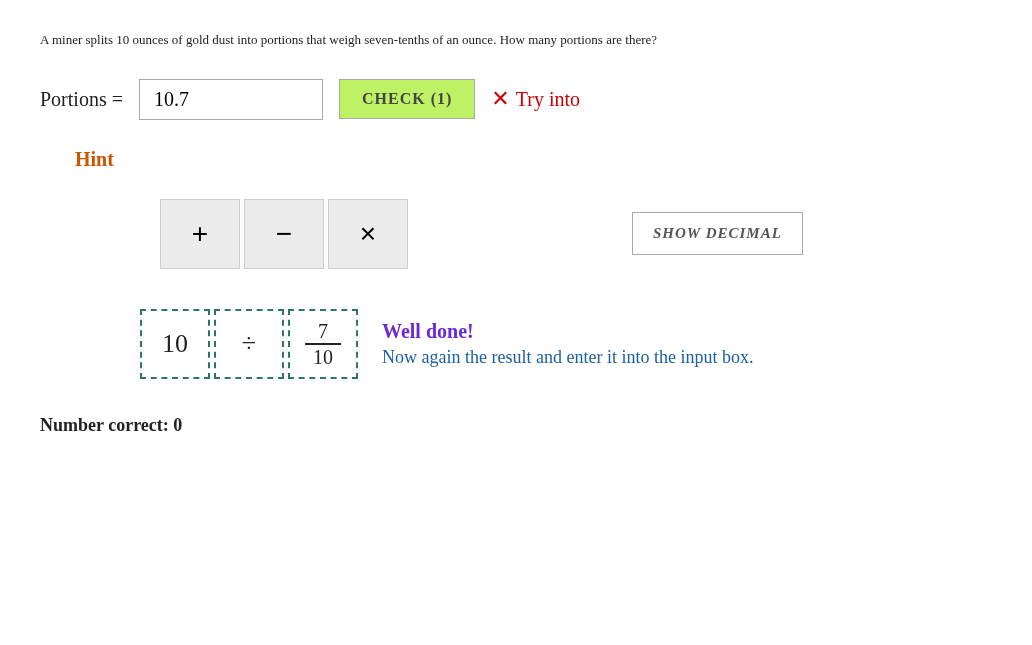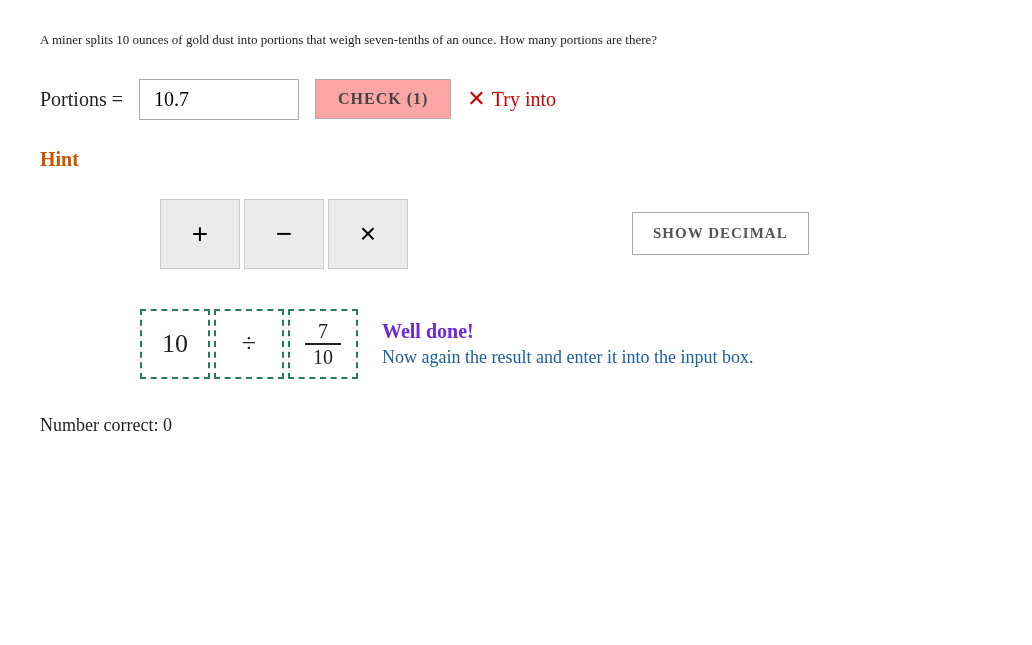--- a/index.html
+++ b/index.html
@@ -25,26 +25,26 @@
     }
     .portions-label {
       font-size: 20px;
       white-space: nowrap;
     }
     .answer-input {
       border: 1.5px solid #aaa;
       padding: 8px 14px;
       font-size: 20px;
       font-family: Georgia, serif;
-      width: 160px;
+      width: 184px;
       outline: none;
     }
     .check-btn {
       border: 1.5px solid #aaa;
-      background: #fca5a5;
+      background: #bef264;
       padding: 10px 22px;
       font-size: 16px;
       font-family: Georgia, serif;
       letter-spacing: 1px;
       cursor: pointer;
       color: #444;
       font-weight: bold;
     }
     .try-again {
       color: #cc0000;
@@ -58,20 +58,21 @@
       font-size: 22px;
     }
     .hint-section {
       margin-bottom: 28px;
     }
     .hint-title {
       color: #cc5500;
       font-size: 20px;
       font-weight: bold;
       margin-bottom: 4px;
+      margin-left: 35px;
     }
     .hint-text {
       font-size: 18px;
       color: #222;
     }
     .operators-row {
       display: flex;
       align-items: center;
       gap: 0;
       margin-bottom: 40px;
@@ -93,20 +94,21 @@
       border: 1.5px solid #aaa;
       background: #fff;
       padding: 12px 20px;
       font-size: 15px;
       font-family: Georgia, serif;
       letter-spacing: 1px;
       cursor: pointer;
       color: #555;
       font-weight: bold;
       margin-left: 220px;
+      font-style: italic;
     }
     .expression-row {
       display: flex;
       align-items: center;
       gap: 4px;
       margin-left: 100px;
       margin-bottom: 36px;
     }
     .expr-box {
       border: 2.5px dashed #2a7a5a;
@@ -156,20 +158,21 @@
       margin-bottom: 4px;
     }
     .well-done-body {
       color: #1a5fa0;
       font-size: 18px;
     }
     .number-correct {
       font-size: 18px;
       color: #222;
       margin-top: 10px;
+      font-weight: bold;
     }
   </style>
 </head>
 <body>
 
 <p class="problem-text">A miner splits 10 ounces of gold dust into portions that weigh seven-tenths of an ounce. How many portions are there?</p>
 
 <div class="answer-row">
   <span class="portions-label">
     <span>Portions</span>

